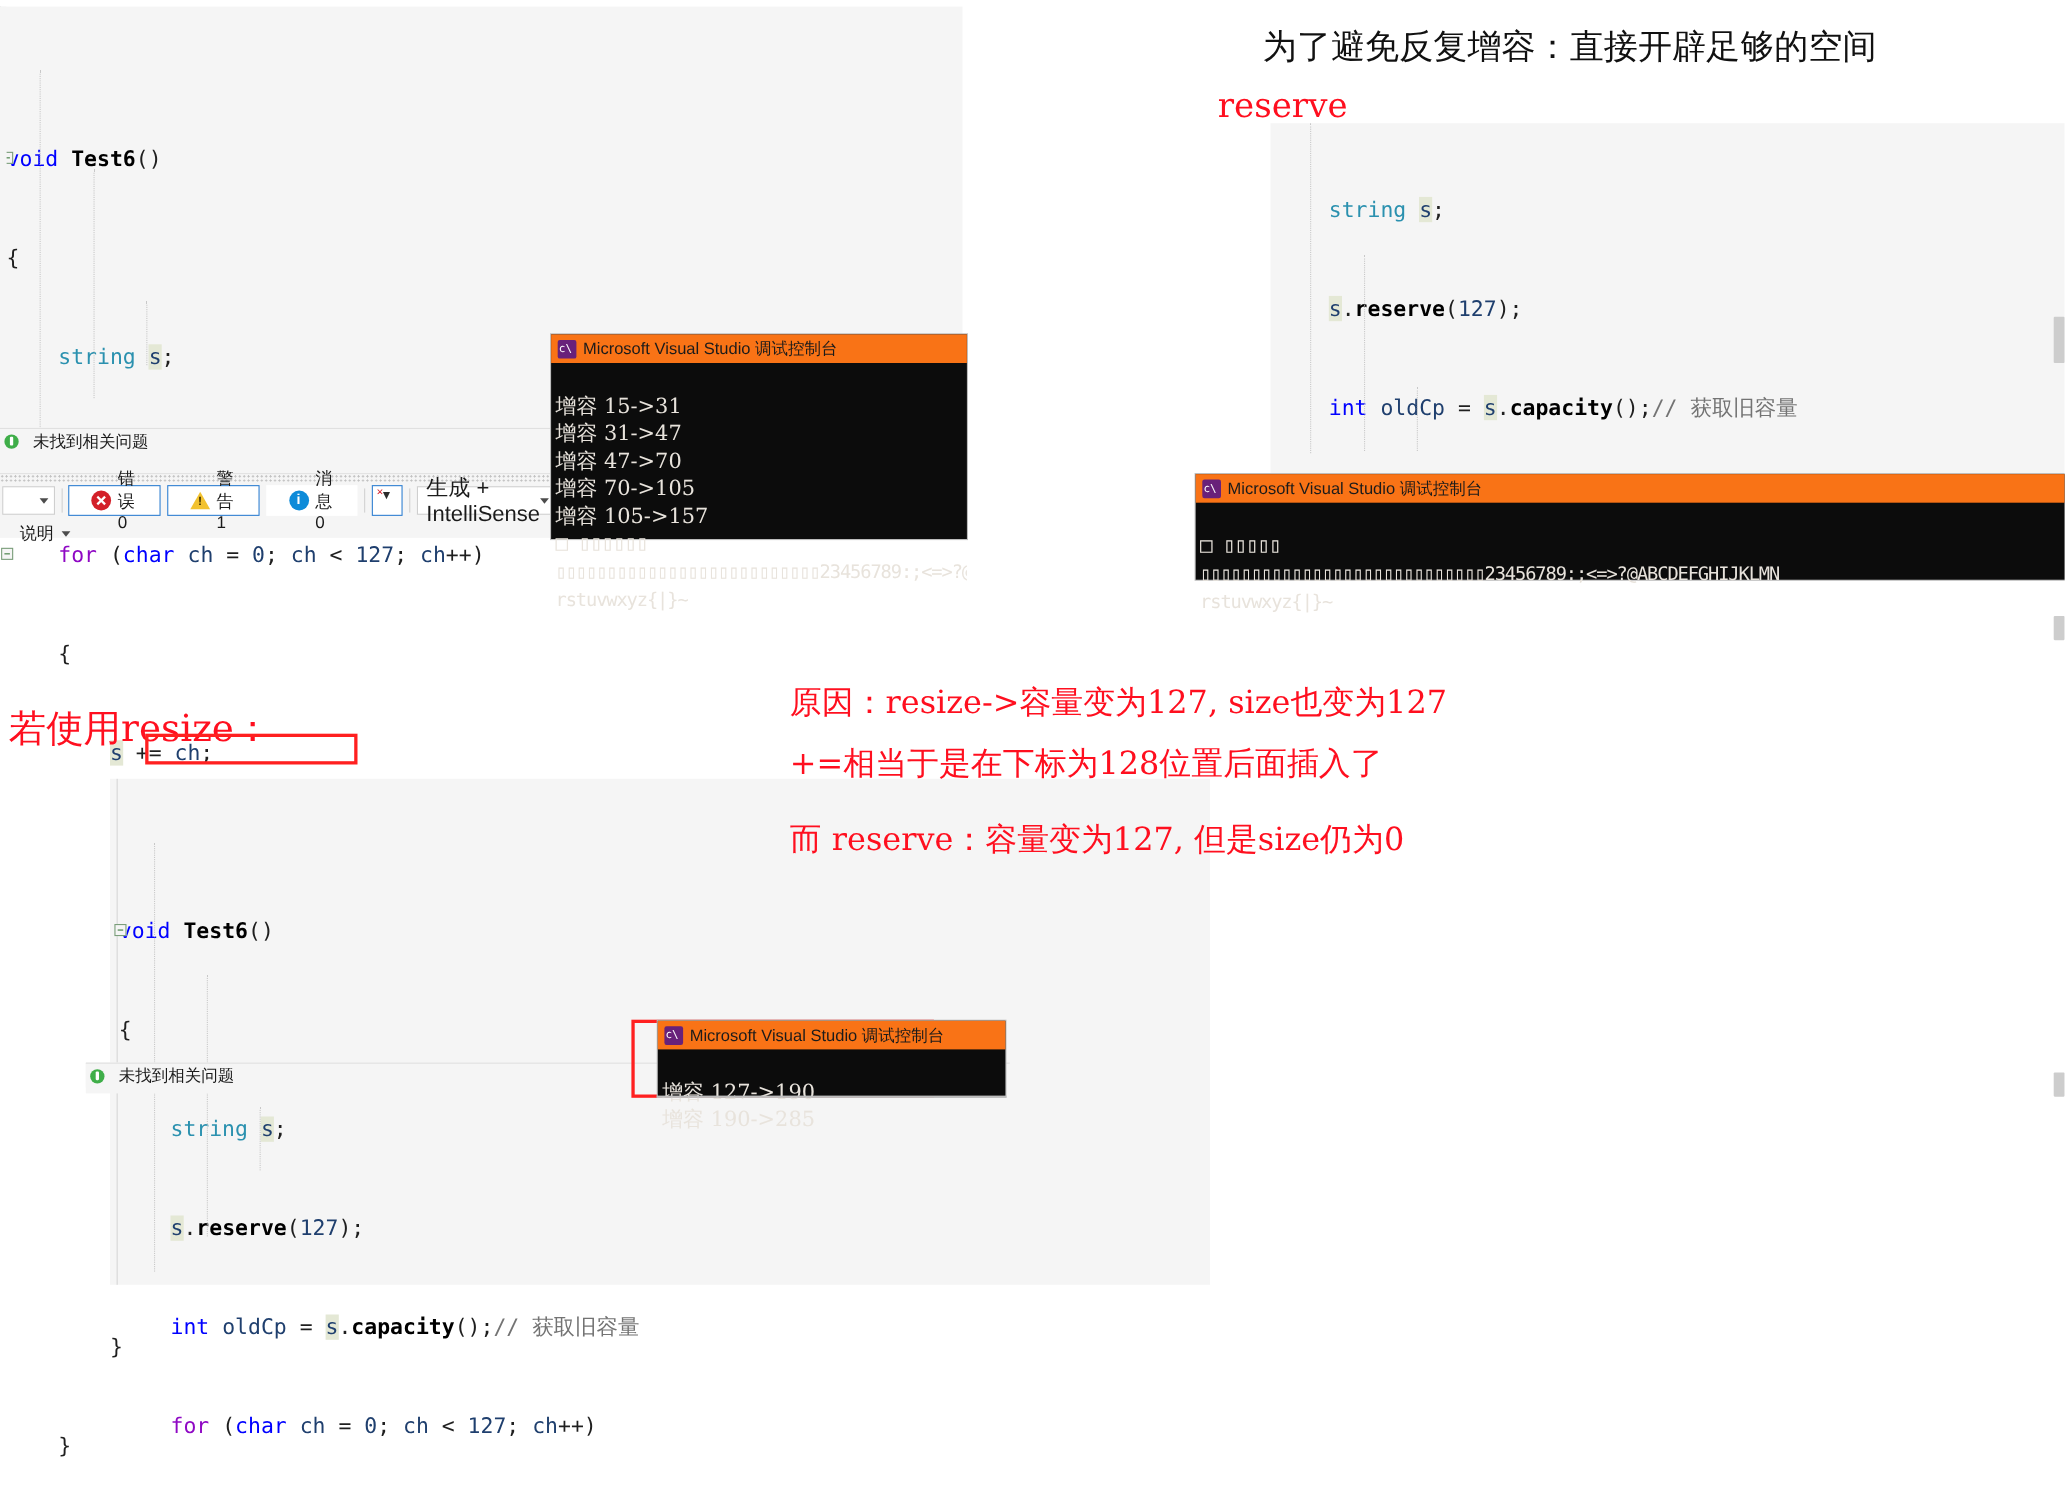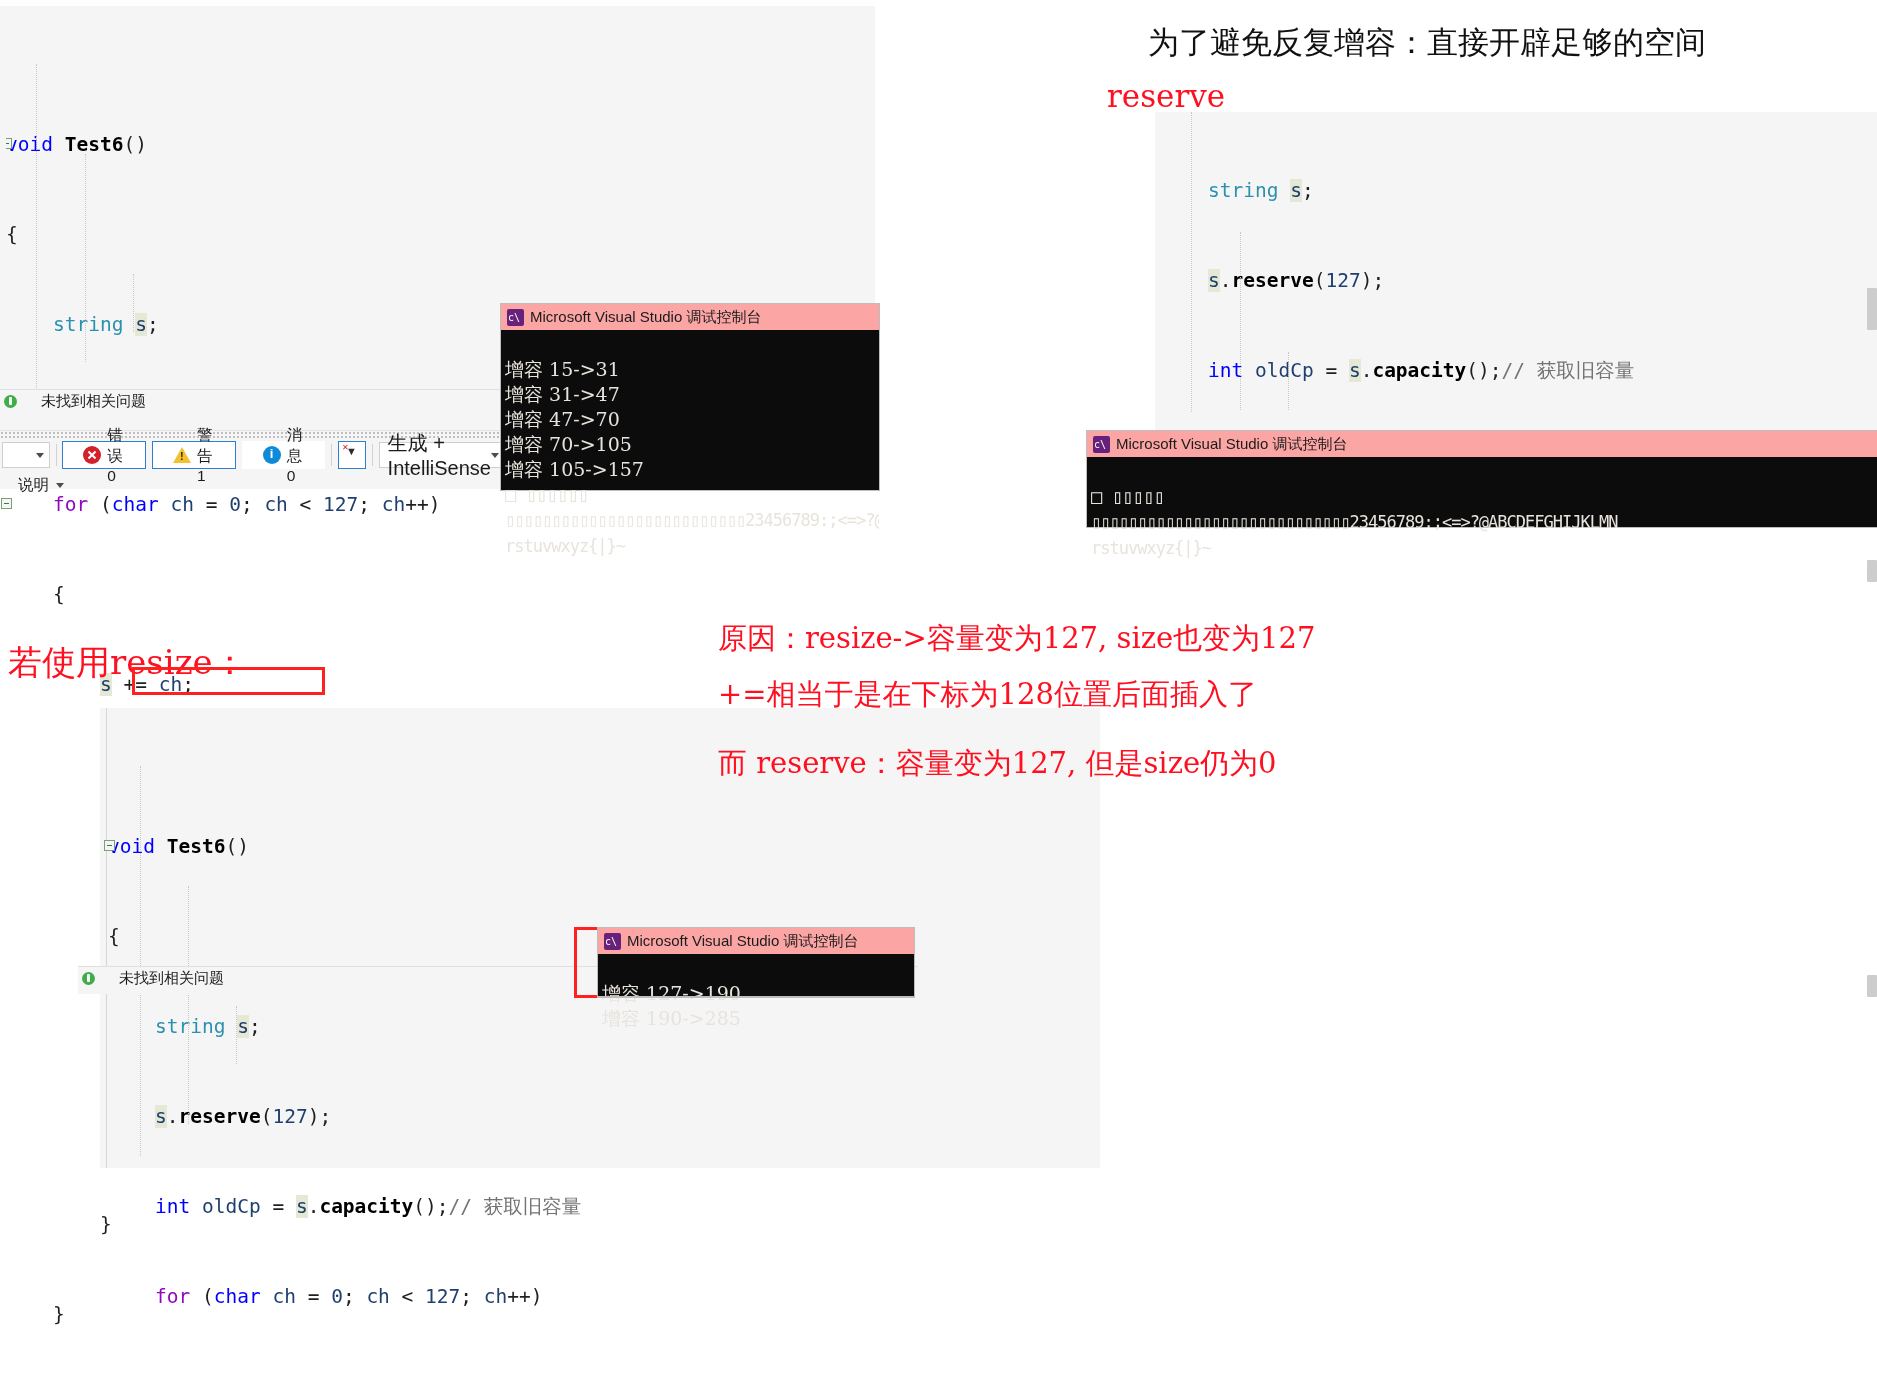--- a/index.html
+++ b/index.html
@@ -50,21 +50,21 @@
     position:absolute;top:0;bottom:0;width:0;border-left:1px dotted #c8c8c8;
   }
 
   
   .console{
     background:#0c0c0c;
     box-shadow:0 0 0 1px #bdbdbd;
     font-family:"DejaVu Serif","Liberation Serif",serif;
   }
   .console-title{
-    background:#fca5a5;
+    background:#f97316;
     height:26px;
     display:flex;align-items:center;
     padding:0 6px;
     font-family:"Liberation Sans",sans-serif;
     font-size:15px;color:#1b1b1b;
     gap:6px;
     text-align:center;
   }
   .console-ico{
     width:17px;height:17px;background:#68217a;border-radius:2px;
@@ -83,21 +83,21 @@
     overflow:hidden;
   }
   .boxglyph{
     font-family:"DejaVu Sans Mono","Liberation Mono",monospace;
     letter-spacing:-1px;
   }
 
   
   .errorlist{background:#f5f5f5;}
   .el-status{
-    display:flex;align-items:center;gap:24px;
+    display:flex;align-items:center;gap:13px;
     font-size:15px;color:#1b1b1b;height:22px;padding-left:4px;
     border-top:1px solid #e0e0e0;
     background:#f5f5f5;
   }
   .dot-ok{
     width:13px;height:13px;border-radius:50%;
     background:#3fae49;display:inline-block;flex:none;position:relative;
   }
   .dot-ok:after{
     content:"";position:absolute;left:5px;top:2px;width:3px;height:8px;

